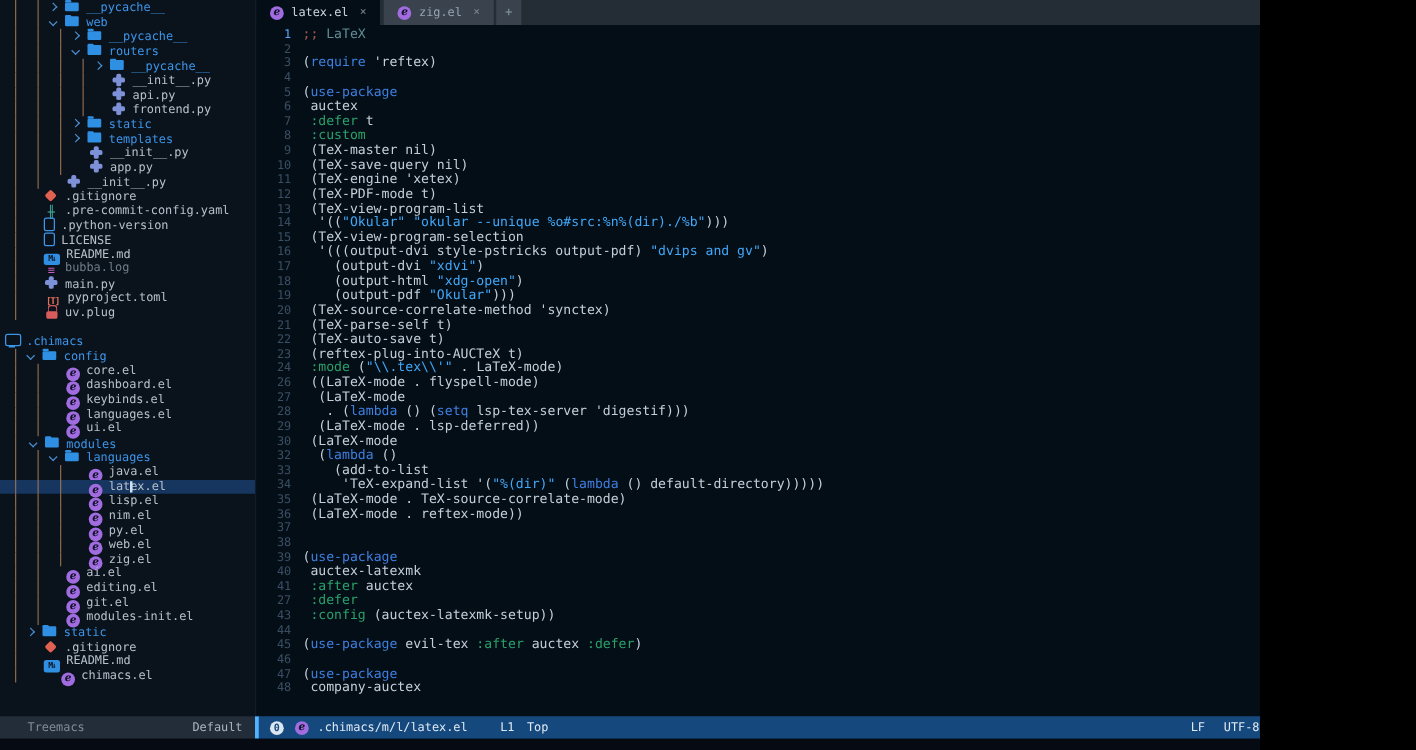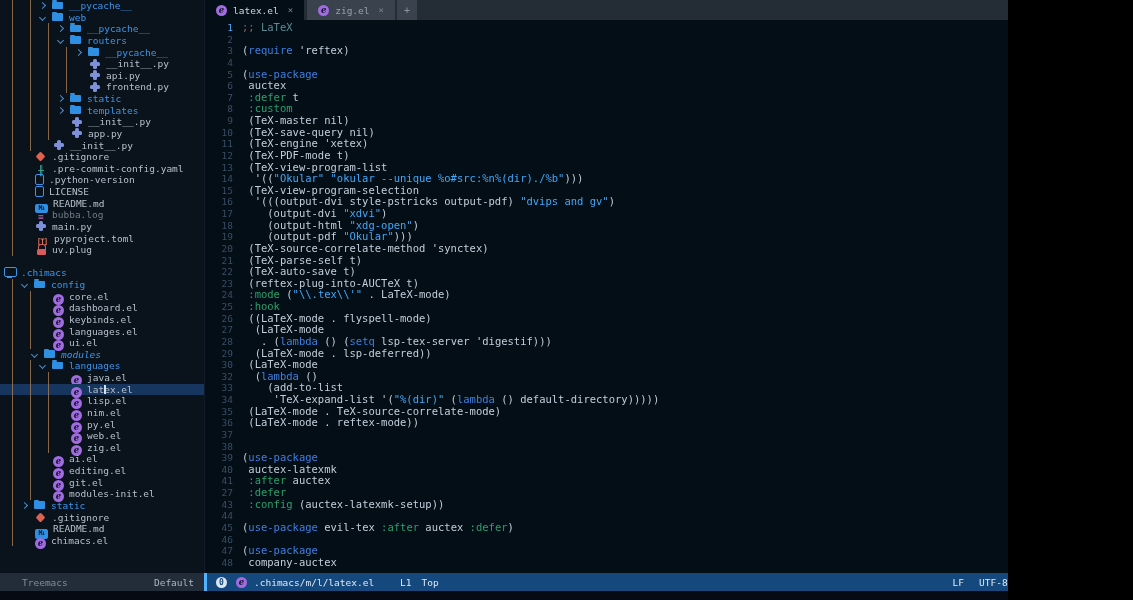--- a/index.html
+++ b/index.html
@@ -232,21 +232,21 @@
         <span class="guide" style="left: 30px;"></span>
         <span class="tr-inner" style="padding-left: 53px;"><span class="ic ic-elisp">e</span><span class="tlabel file">languages.el</span></span>
       </div>
       <div class="trow">
         <span class="guide" style="left: 12px;"></span>
         <span class="guide" style="left: 30px;"></span>
         <span class="tr-inner" style="padding-left: 53px;"><span class="ic ic-elisp">e</span><span class="tlabel file">ui.el</span></span>
       </div>
       <div class="trow">
         <span class="guide" style="left: 12px;"></span>
-        <span class="tr-inner" style="padding-left: 32px; font-style: italic;"><span class="chev down"></span><span class="ic ic-folder"></span><span class="tlabel dir">modules</span></span>
+        <span class="tr-inner" style="padding-left: 24px;"><span class="chev down"></span><span class="ic ic-folder"></span><span class="tlabel dir">modules</span></span>
       </div>
       <div class="trow">
         <span class="guide" style="left: 12px;"></span>
         <span class="guide" style="left: 30px;"></span>
         <span class="tr-inner" style="padding-left: 40px;"><span class="chev down"></span><span class="ic ic-folder"></span><span class="tlabel dir">languages</span></span>
       </div>
       <div class="trow">
         <span class="guide" style="left: 12px;"></span>
         <span class="guide" style="left: 30px;"></span>
         <span class="guide" style="left: 48px;"></span>
@@ -316,21 +316,21 @@
       <div class="trow">
         <span class="guide" style="left: 12px;"></span>
         <span class="tr-inner" style="padding-left: 35px;"><span class="ic ic-git"></span><span class="tlabel file">.gitignore</span></span>
       </div>
       <div class="trow">
         <span class="guide" style="left: 12px;"></span>
         <span class="tr-inner" style="padding-left: 35px;"><span class="ic ic-markdown">M↓</span><span class="tlabel file">README.md</span></span>
       </div>
       <div class="trow">
         <span class="guide" style="left: 12px;"></span>
-        <span class="tr-inner" style="padding-left: 35px;"><span class="ic ic-elisp">e</span><span class="tlabel file">chimacs.el</span></span>
+        <span class="tr-inner" style="padding-left: 49px;"><span class="ic ic-elisp">e</span><span class="tlabel file">chimacs.el</span></span>
       </div>
     </div>
 
   <div class="side-ml">
     <span class="left">Treemacs</span>
     <span class="right">Default</span>
   </div>
 
   <div class="editor-col">
     <div class="tabbar">
@@ -364,21 +364,20 @@
         <div class="cline"><span class="ln">15</span><span class="ct"><span class="d"> (TeX-view-program-selection</span></span></div>
         <div class="cline"><span class="ln">16</span><span class="ct"><span class="d">  '(((output-dvi style-pstricks output-pdf) </span><span class="s">"dvips and gv"</span><span class="d">)</span></span></div>
         <div class="cline"><span class="ln">17</span><span class="ct"><span class="d">    (output-dvi </span><span class="s">"xdvi"</span><span class="d">)</span></span></div>
         <div class="cline"><span class="ln">18</span><span class="ct"><span class="d">    (output-html </span><span class="s">"xdg-open"</span><span class="d">)</span></span></div>
         <div class="cline"><span class="ln">19</span><span class="ct"><span class="d">    (output-pdf </span><span class="s">"Okular"</span><span class="d">)))</span></span></div>
         <div class="cline"><span class="ln">20</span><span class="ct"><span class="d"> (TeX-source-correlate-method 'synctex)</span></span></div>
         <div class="cline"><span class="ln">21</span><span class="ct"><span class="d"> (TeX-parse-self t)</span></span></div>
         <div class="cline"><span class="ln">22</span><span class="ct"><span class="d"> (TeX-auto-save t)</span></span></div>
         <div class="cline"><span class="ln">23</span><span class="ct"><span class="d"> (reftex-plug-into-AUCTeX t)</span></span></div>
         <div class="cline"><span class="ln">24</span><span class="ct"><span class="d"> </span><span class="g">:mode</span><span class="d"> (</span><span class="s">"\\.tex\\'"</span><span class="d"> . LaTeX-mode)</span></span></div>
-        <div class="cline"><span class="ln">25</span><span class="ct"><span class="d"> </span><span class="g">:hook</span></span></div>
         <div class="cline"><span class="ln">26</span><span class="ct"><span class="d"> ((LaTeX-mode . flyspell-mode)</span></span></div>
         <div class="cline"><span class="ln">27</span><span class="ct"><span class="d">  (LaTeX-mode</span></span></div>
         <div class="cline"><span class="ln">28</span><span class="ct"><span class="d">   . (</span><span class="k">lambda</span><span class="d"> () (</span><span class="k">setq</span><span class="d"> lsp-tex-server 'digestif)))</span></span></div>
         <div class="cline"><span class="ln">29</span><span class="ct"><span class="d">  (LaTeX-mode . lsp-deferred))</span></span></div>
         <div class="cline"><span class="ln">30</span><span class="ct"><span class="d"> (LaTeX-mode</span></span></div>
         <div class="cline"><span class="ln">32</span><span class="ct"><span class="d">  (</span><span class="k">lambda</span><span class="d"> ()</span></span></div>
         <div class="cline"><span class="ln">33</span><span class="ct"><span class="d">    (add-to-list</span></span></div>
         <div class="cline"><span class="ln">34</span><span class="ct"><span class="d">     'TeX-expand-list '(</span><span class="s">"%(dir)"</span><span class="d"> (</span><span class="k">lambda</span><span class="d"> () default-directory)))))</span></span></div>
         <div class="cline"><span class="ln">35</span><span class="ct"><span class="d"> (LaTeX-mode . TeX-source-correlate-mode)</span></span></div>
         <div class="cline"><span class="ln">36</span><span class="ct"><span class="d"> (LaTeX-mode . reftex-mode))</span></span></div>

